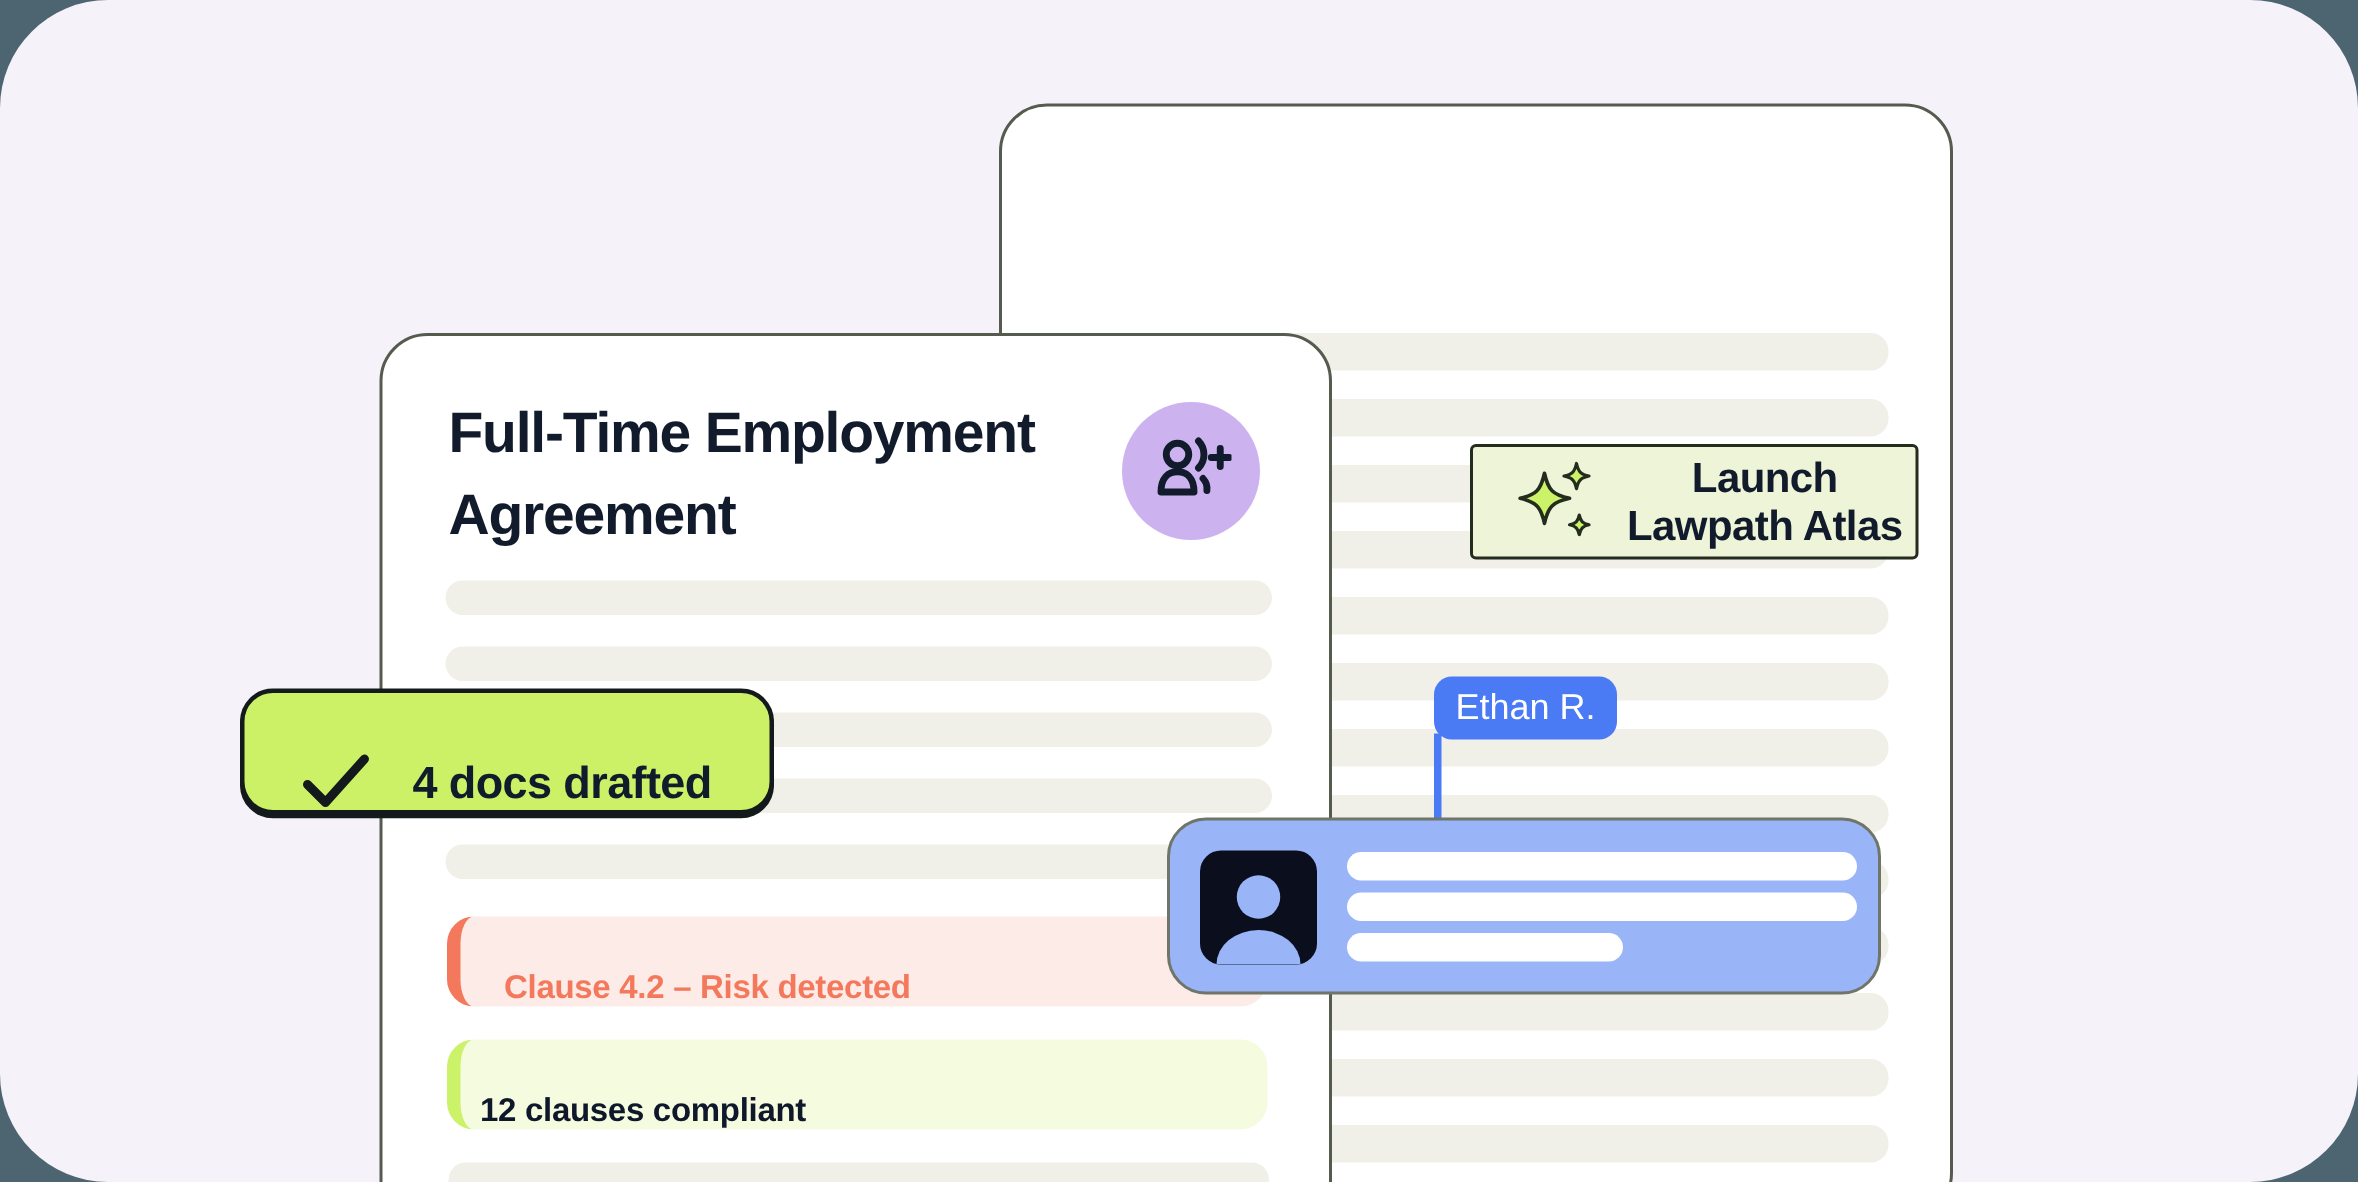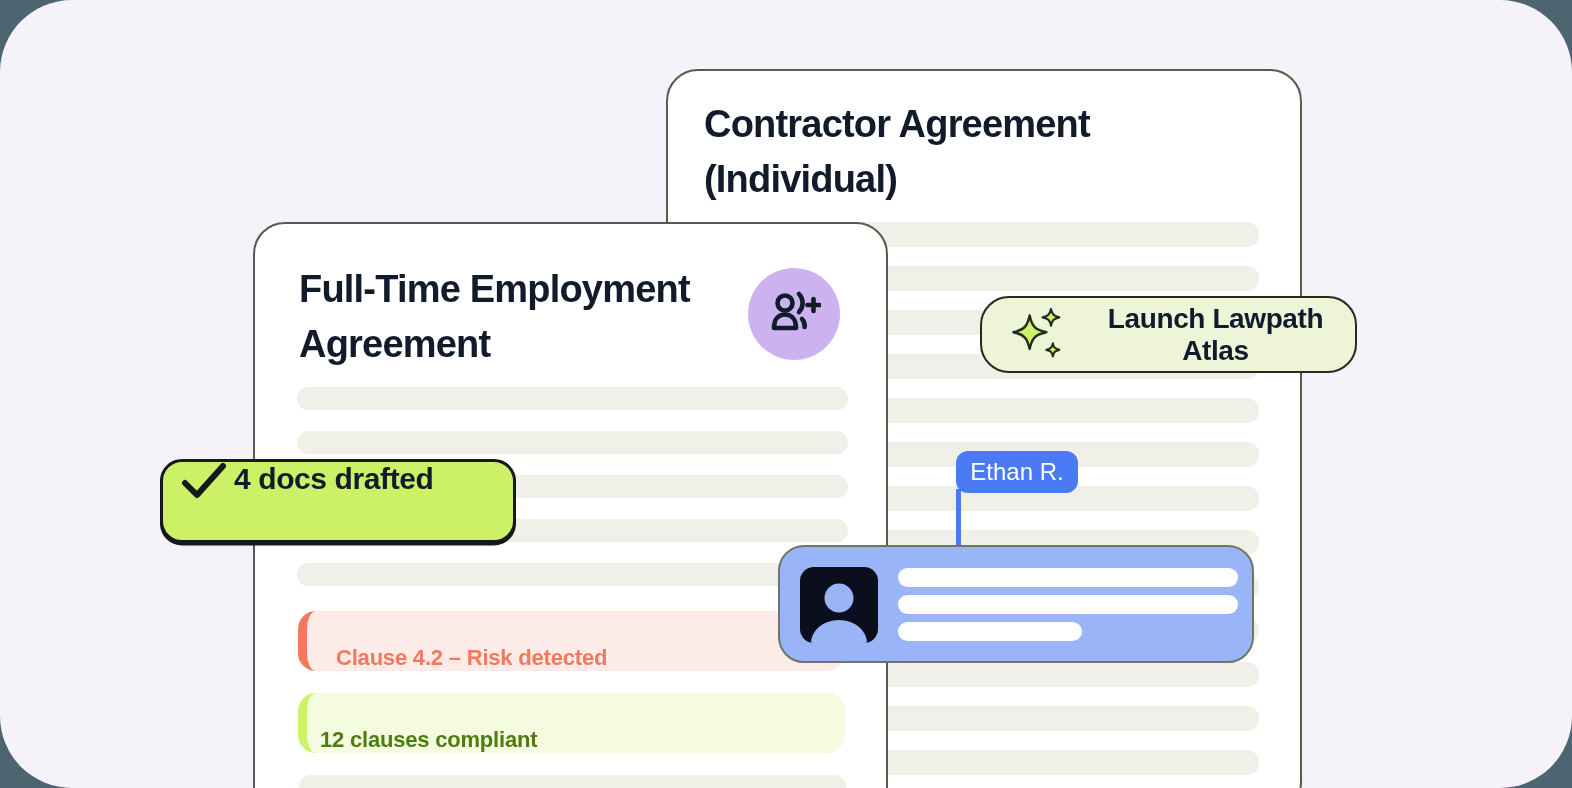--- a/index.html
+++ b/index.html
@@ -44,34 +44,34 @@
   }
 
   .clause-row{
     position:absolute;left:43px;width:547px;height:60px;
     border-radius:18px;box-sizing:border-box;
     display:flex;align-items:flex-end;
     font-size:22px;font-weight:700;letter-spacing:-0.2px;
     padding-left:29px;
   }
   .clause-risk{top:387px;background:#fcebe6;border-left:9px solid #f4795c;color:#f4795c;}
-  .clause-ok{top:469px;background:#f5fbdf;border-left:9px solid #ccf26a;color:#4d7c0f;padding-left:13px;}
+  .clause-ok{top:469px;background:#f5fbdf;border-left:9px solid #ccf26a;color:#0f172a;padding-left:13px;}
 
   .badge{
     position:absolute;left:160px;top:459px;width:356px;height:84px;
     background:#ccf166;border:3px solid #14191c;border-radius:22px;
     box-sizing:border-box;box-shadow:0 2.5px 0 #14191c;
-    display:flex;align-items:flex-start;gap:7px;padding-left:18px;
+    display:flex;align-items:flex-end;gap:28px;padding-left:38px;
     z-index:4;
   }
   .badge-label{font-size:30px;font-weight:800;color:#111b2b;letter-spacing:-0.4px;}
 
   .launch-btn{
-    position:absolute;left:980px;top:296px;width:377px;height:77px;
-    background:#edf4d7;border:2.5px solid #242c1e;border-radius:29px;
+    position:absolute;left:980px;top:296px;width:299px;height:77px;
+    background:#edf4d7;border:2.5px solid #242c1e;border-radius:4px;
     box-sizing:border-box;display:flex;align-items:center;gap:12px;
     padding:0 0 0 30px;cursor:pointer;z-index:2;
     font-family:"Liberation Sans", sans-serif;
   }
   .launch-label{font-size:28px;font-weight:700;color:#111b2b;letter-spacing:-0.4px;}
 
   .flag{
     position:absolute;left:956px;top:451px;width:122px;height:42px;
     background:#4a7af4;border-radius:12px;z-index:4;
     display:flex;align-items:center;justify-content:center;
@@ -93,21 +93,20 @@
   }
   .comment-lines{position:absolute;left:118px;top:21px;display:flex;flex-direction:column;gap:8px;}
   .comment-line{height:19px;background:#ffffff;border-radius:10px;}
 </style>
 </head>
 <body>
 
 <div class="canvas">
 
   <section class="card back-card">
-    <h2 class="card-title">Contractor Agreement (Individual)</h2>
     <div class="skeleton-stack">
         <div class="skeleton-line"></div>
         <div class="skeleton-line"></div>
         <div class="skeleton-line"></div>
         <div class="skeleton-line"></div>
         <div class="skeleton-line"></div>
         <div class="skeleton-line"></div>
         <div class="skeleton-line"></div>
         <div class="skeleton-line"></div>
         <div class="skeleton-line"></div>

